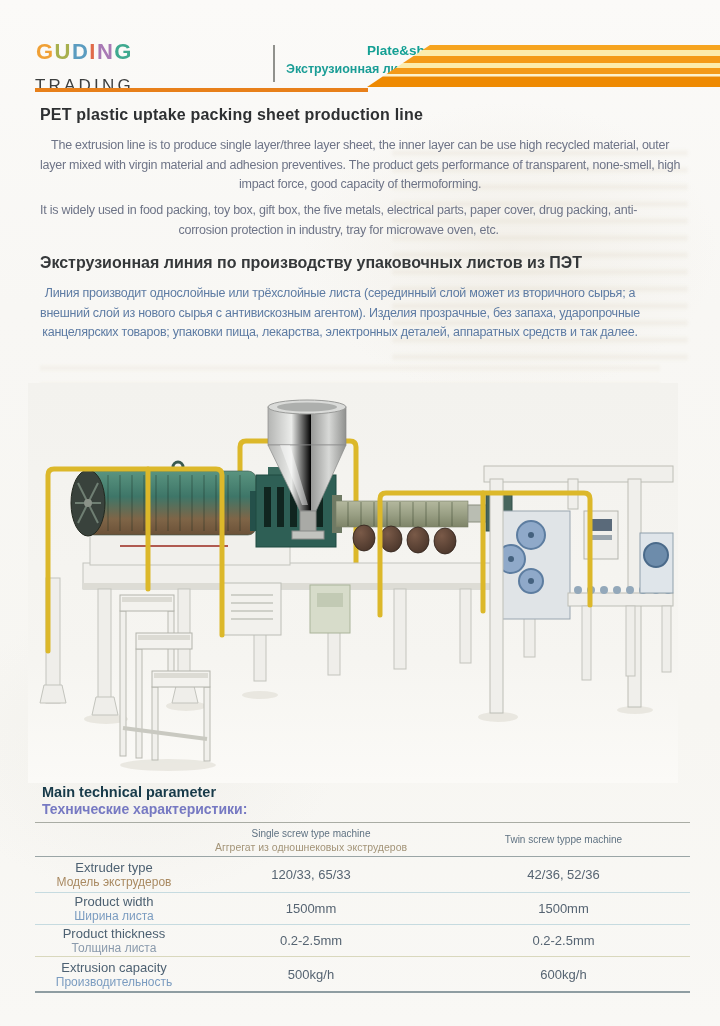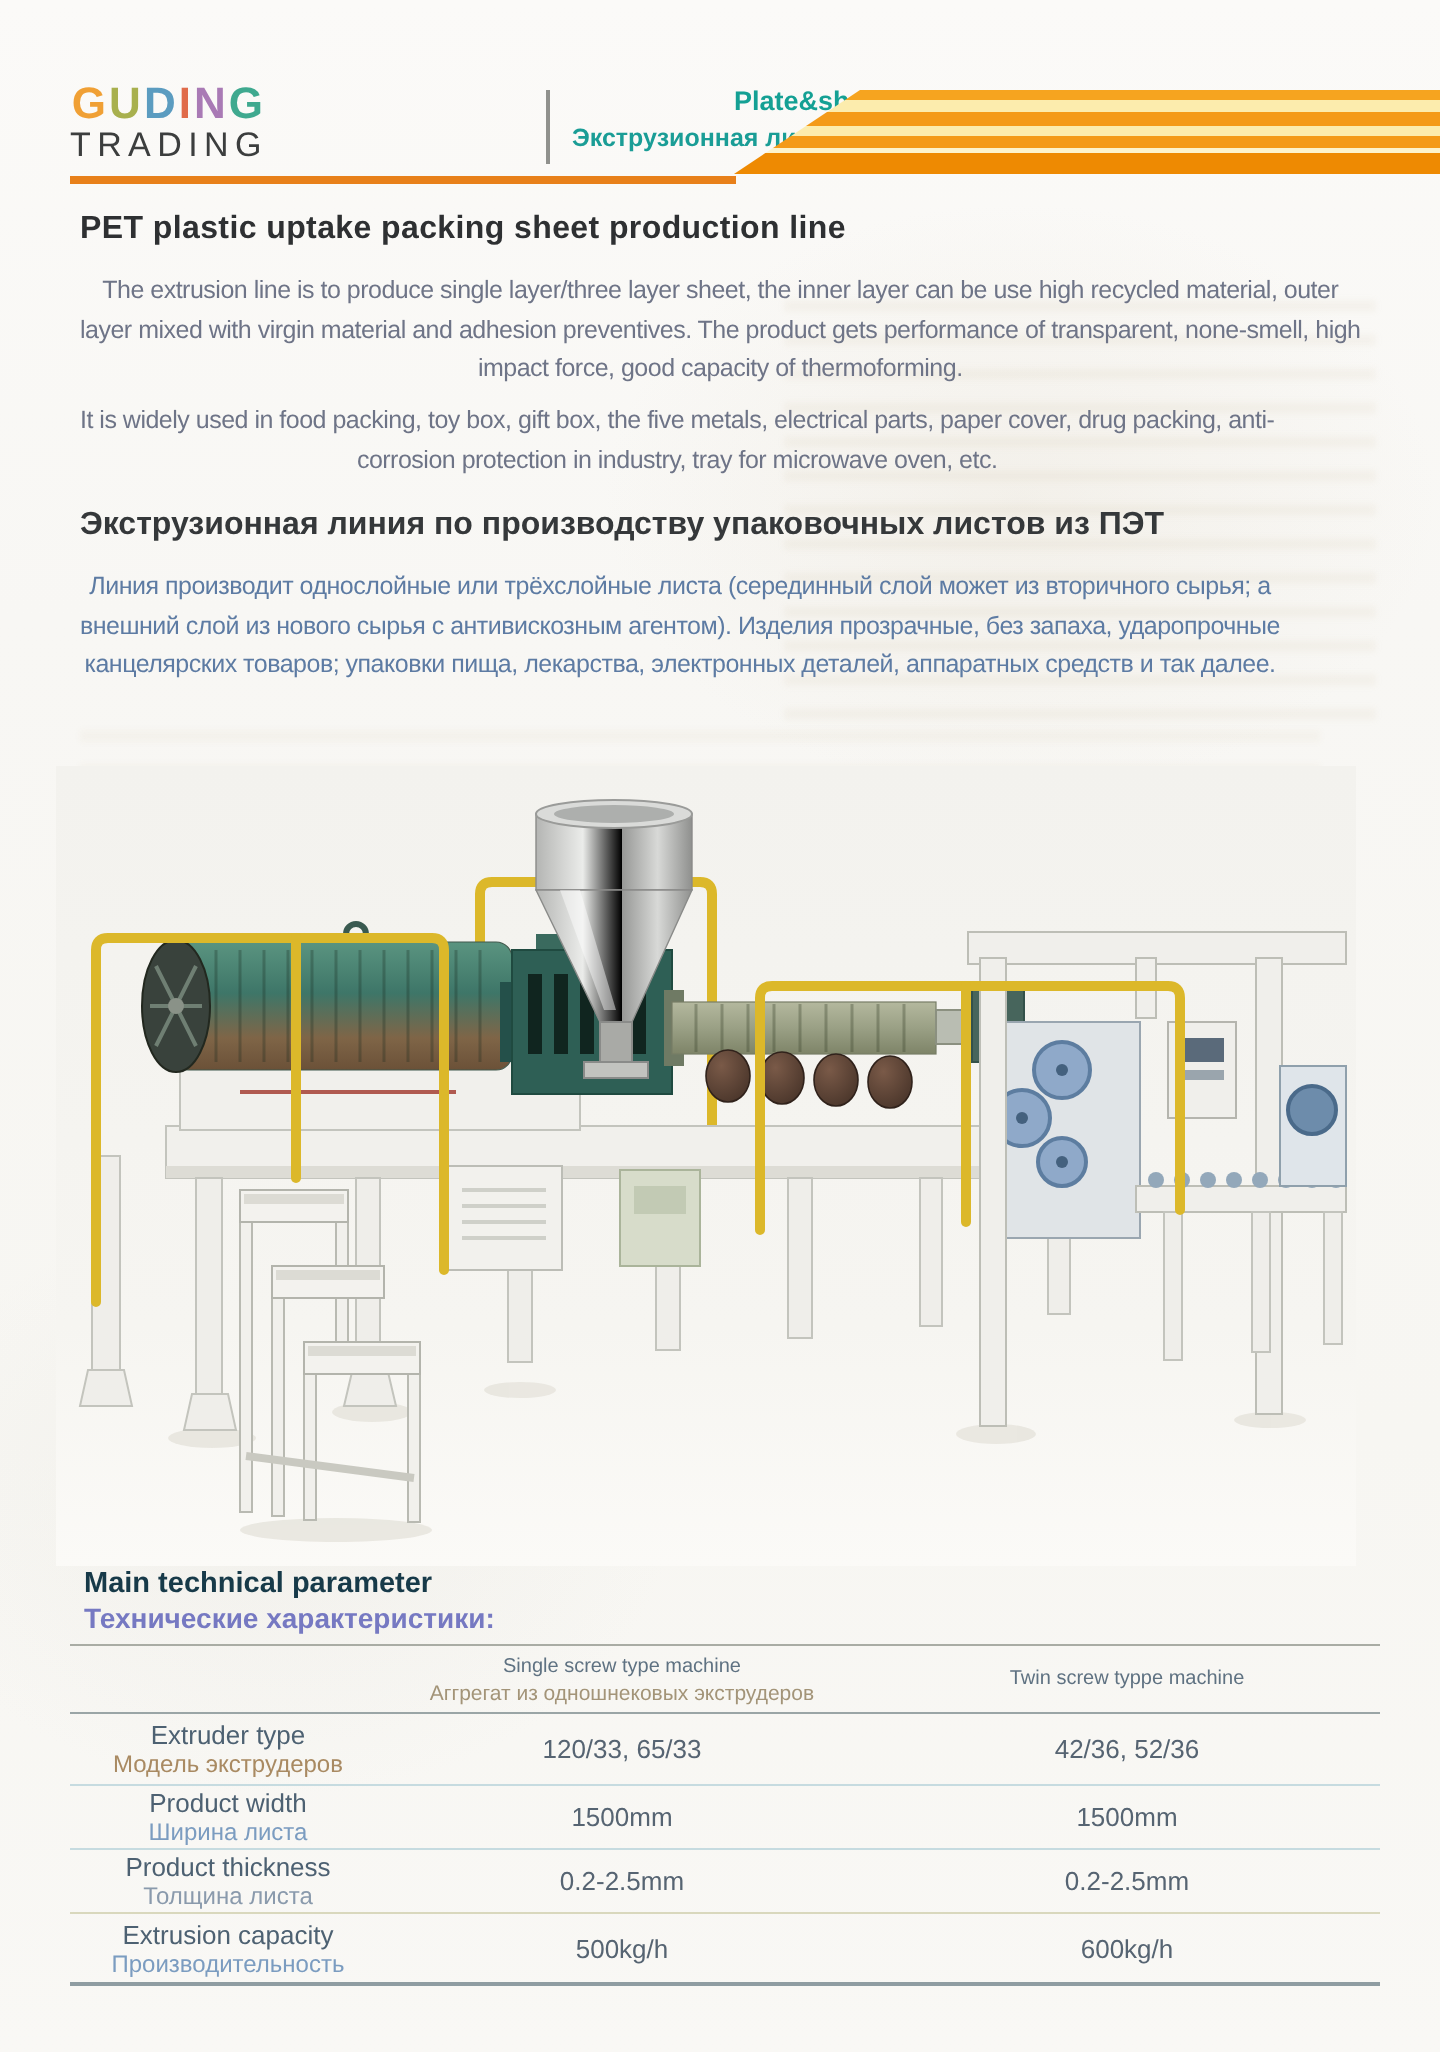--- a/index.html
+++ b/index.html
@@ -14,21 +14,21 @@
   .blob2{left:-60px;top:600px;width:400px;height:300px;background:radial-gradient(ellipse at center,rgba(225,223,216,0.25),rgba(225,223,216,0) 70%);}
   .ghost{position:absolute;pointer-events:none;filter:blur(1.6px);}
   .ghost-lines{background:repeating-linear-gradient(180deg,rgba(193,176,138,0.16) 0 6px,rgba(0,0,0,0) 6px 17px);}
   .g1{left:392px;top:150px;width:296px;height:220px;opacity:.55;}
   .g2{left:40px;top:365px;width:620px;height:58px;opacity:.45;}
   .g3{left:420px;top:395px;width:250px;height:90px;opacity:.4;}
 
   
   .logo{position:absolute;left:35px;top:41px;line-height:1;}
   .logo-word1{font-size:22px;font-weight:bold;letter-spacing:1.5px;}
-  .logo-word2{font-size:17px;color:#3c3e3e;letter-spacing:3.2px;margin-top:1px;}
+  .logo-word2{font-size:17px;color:#3c3e3e;letter-spacing:3.2px;margin-top:14px;}
   .logo-divider{position:absolute;left:273px;top:45px;width:2px;height:37px;background:#90918d;}
   .taglines{position:absolute;left:286px;top:44px;line-height:1;}
   .tagline-en{font-size:13.5px;font-weight:bold;color:#14a094;}
   .tagline-ru{font-size:12.5px;font-weight:bold;color:#1a9d96;margin-top:5px;}
   .header-rule{position:absolute;left:35px;top:88px;width:333px;height:3.5px;background:#e8801a;}
   .stripes{position:absolute;left:320px;top:38px;width:400px;height:55px;}
 
   
   .en-title{position:absolute;left:40px;top:106px;font-size:16px;font-weight:bold;color:#2e3032;letter-spacing:.2px;}
   .para{position:absolute;left:40px;font-size:12.5px;letter-spacing:-0.25px;line-height:19.5px;white-space:nowrap;}

